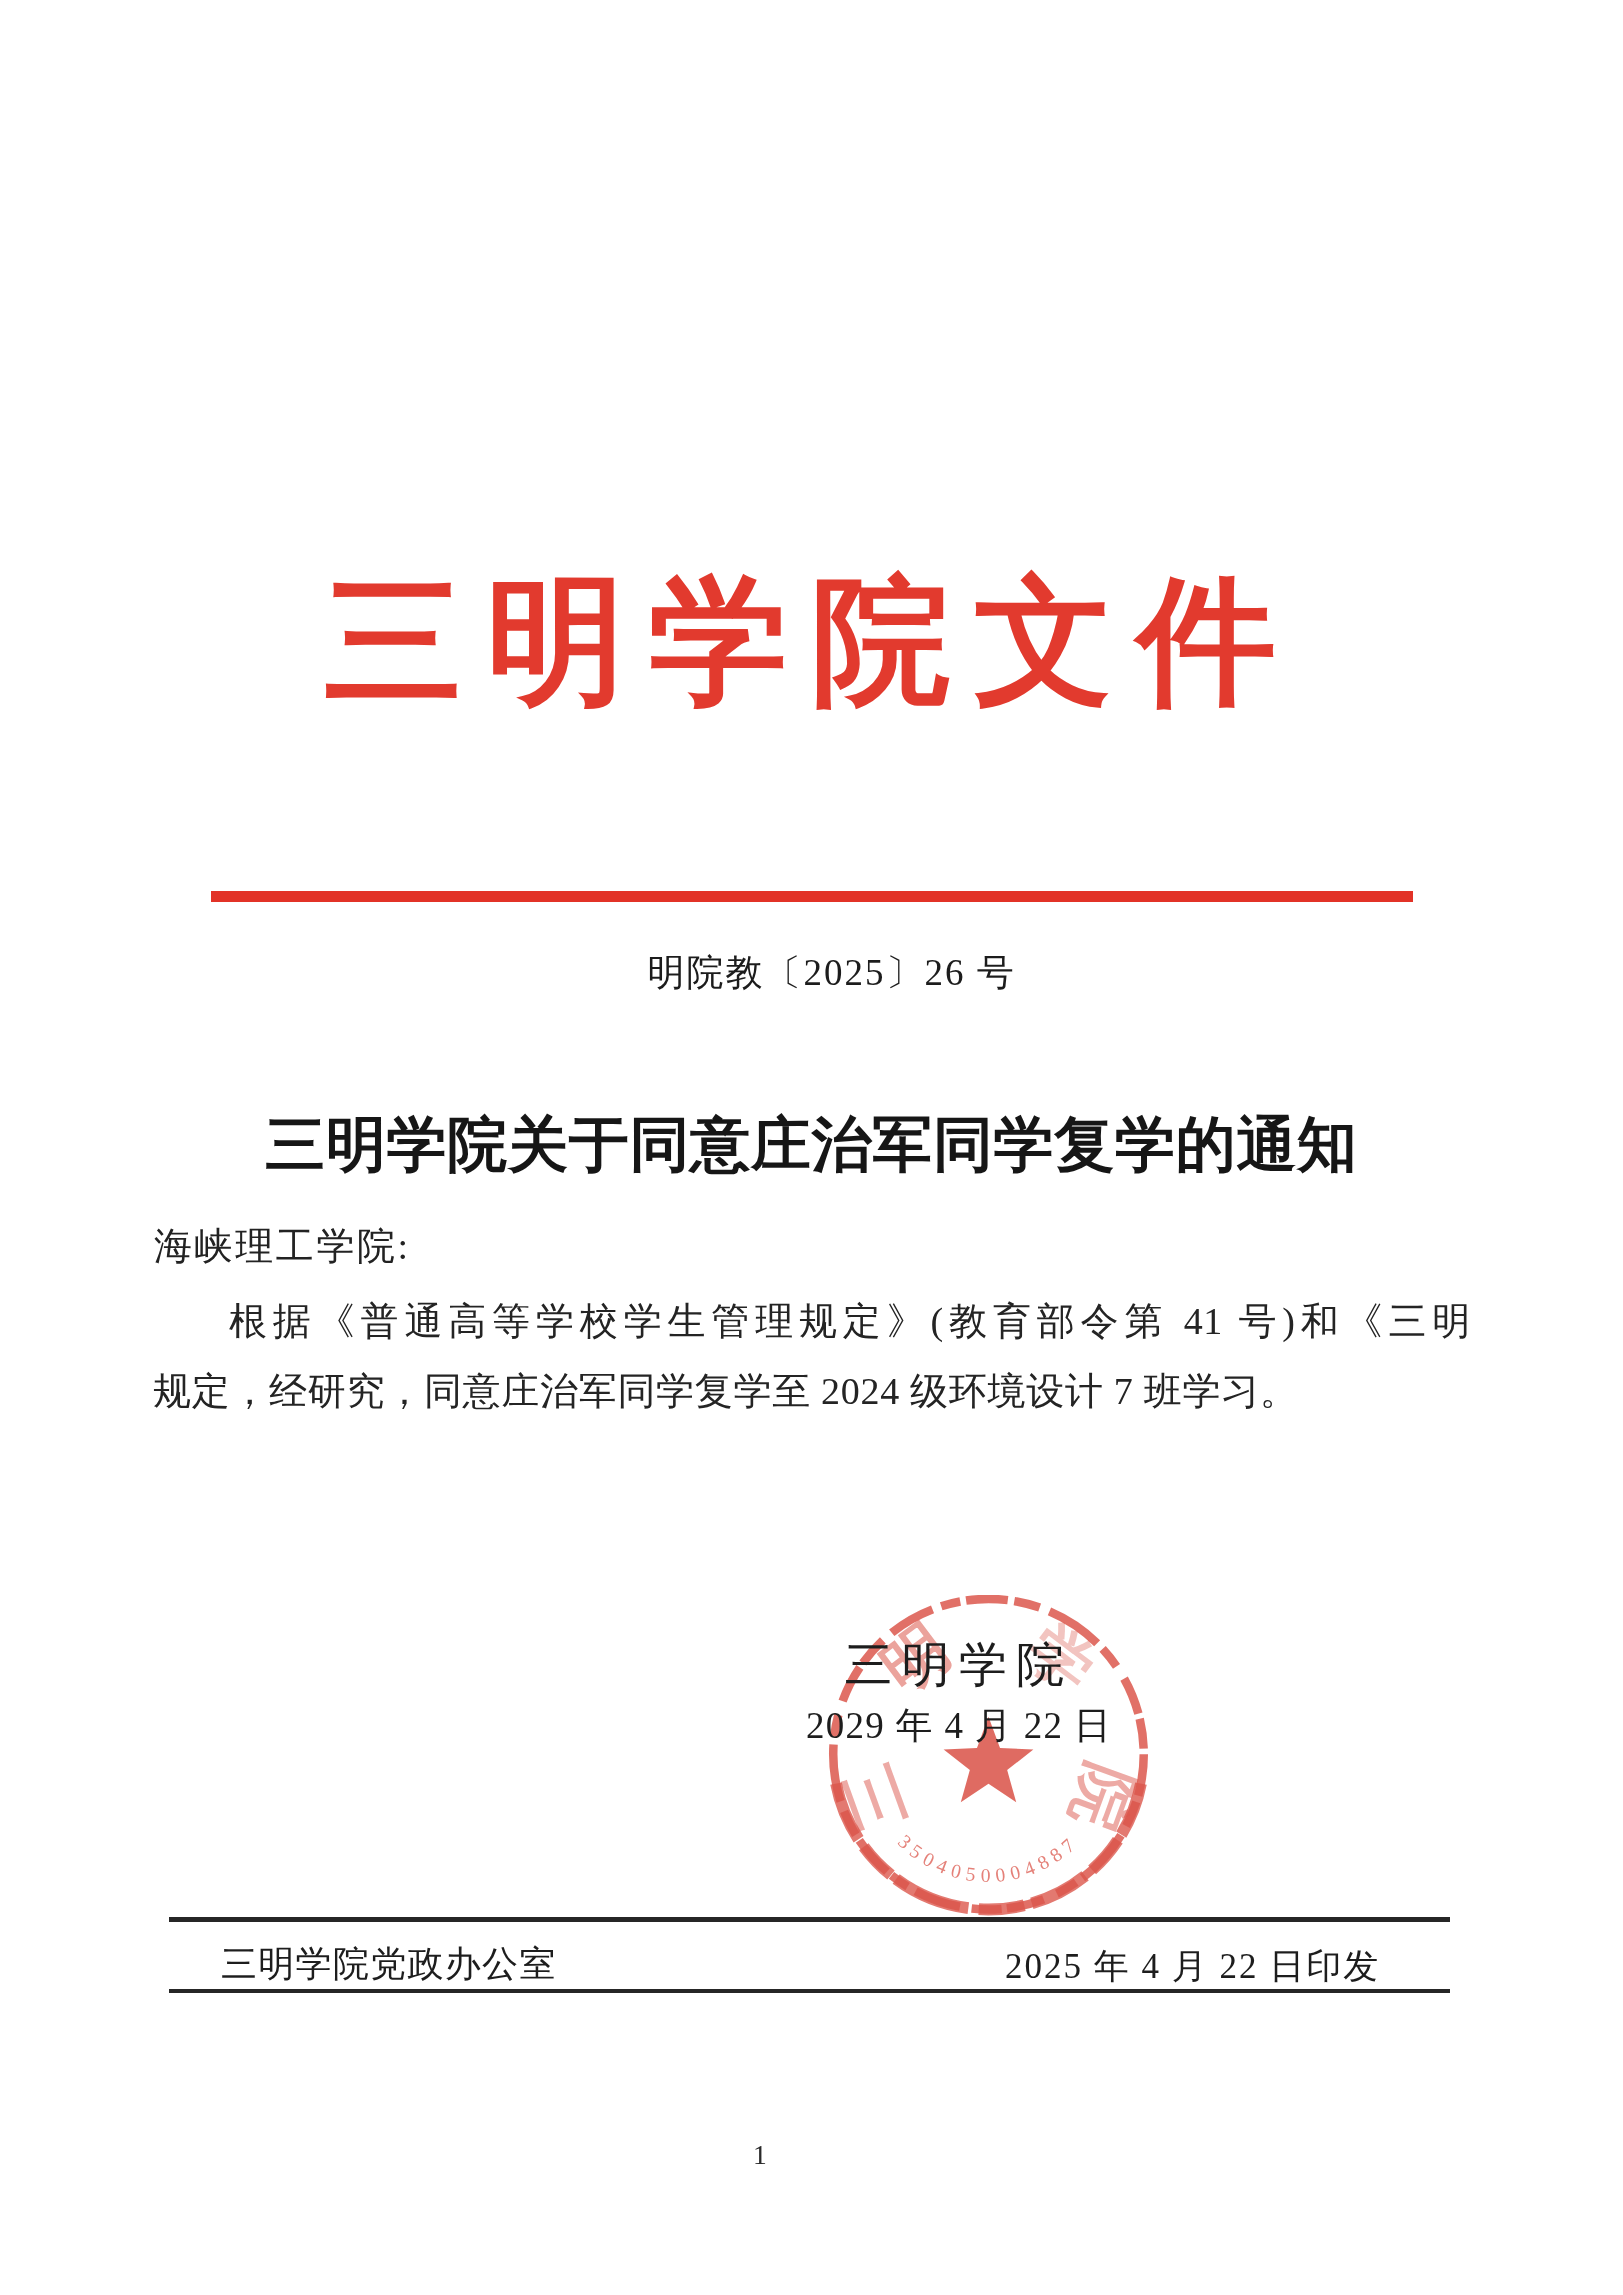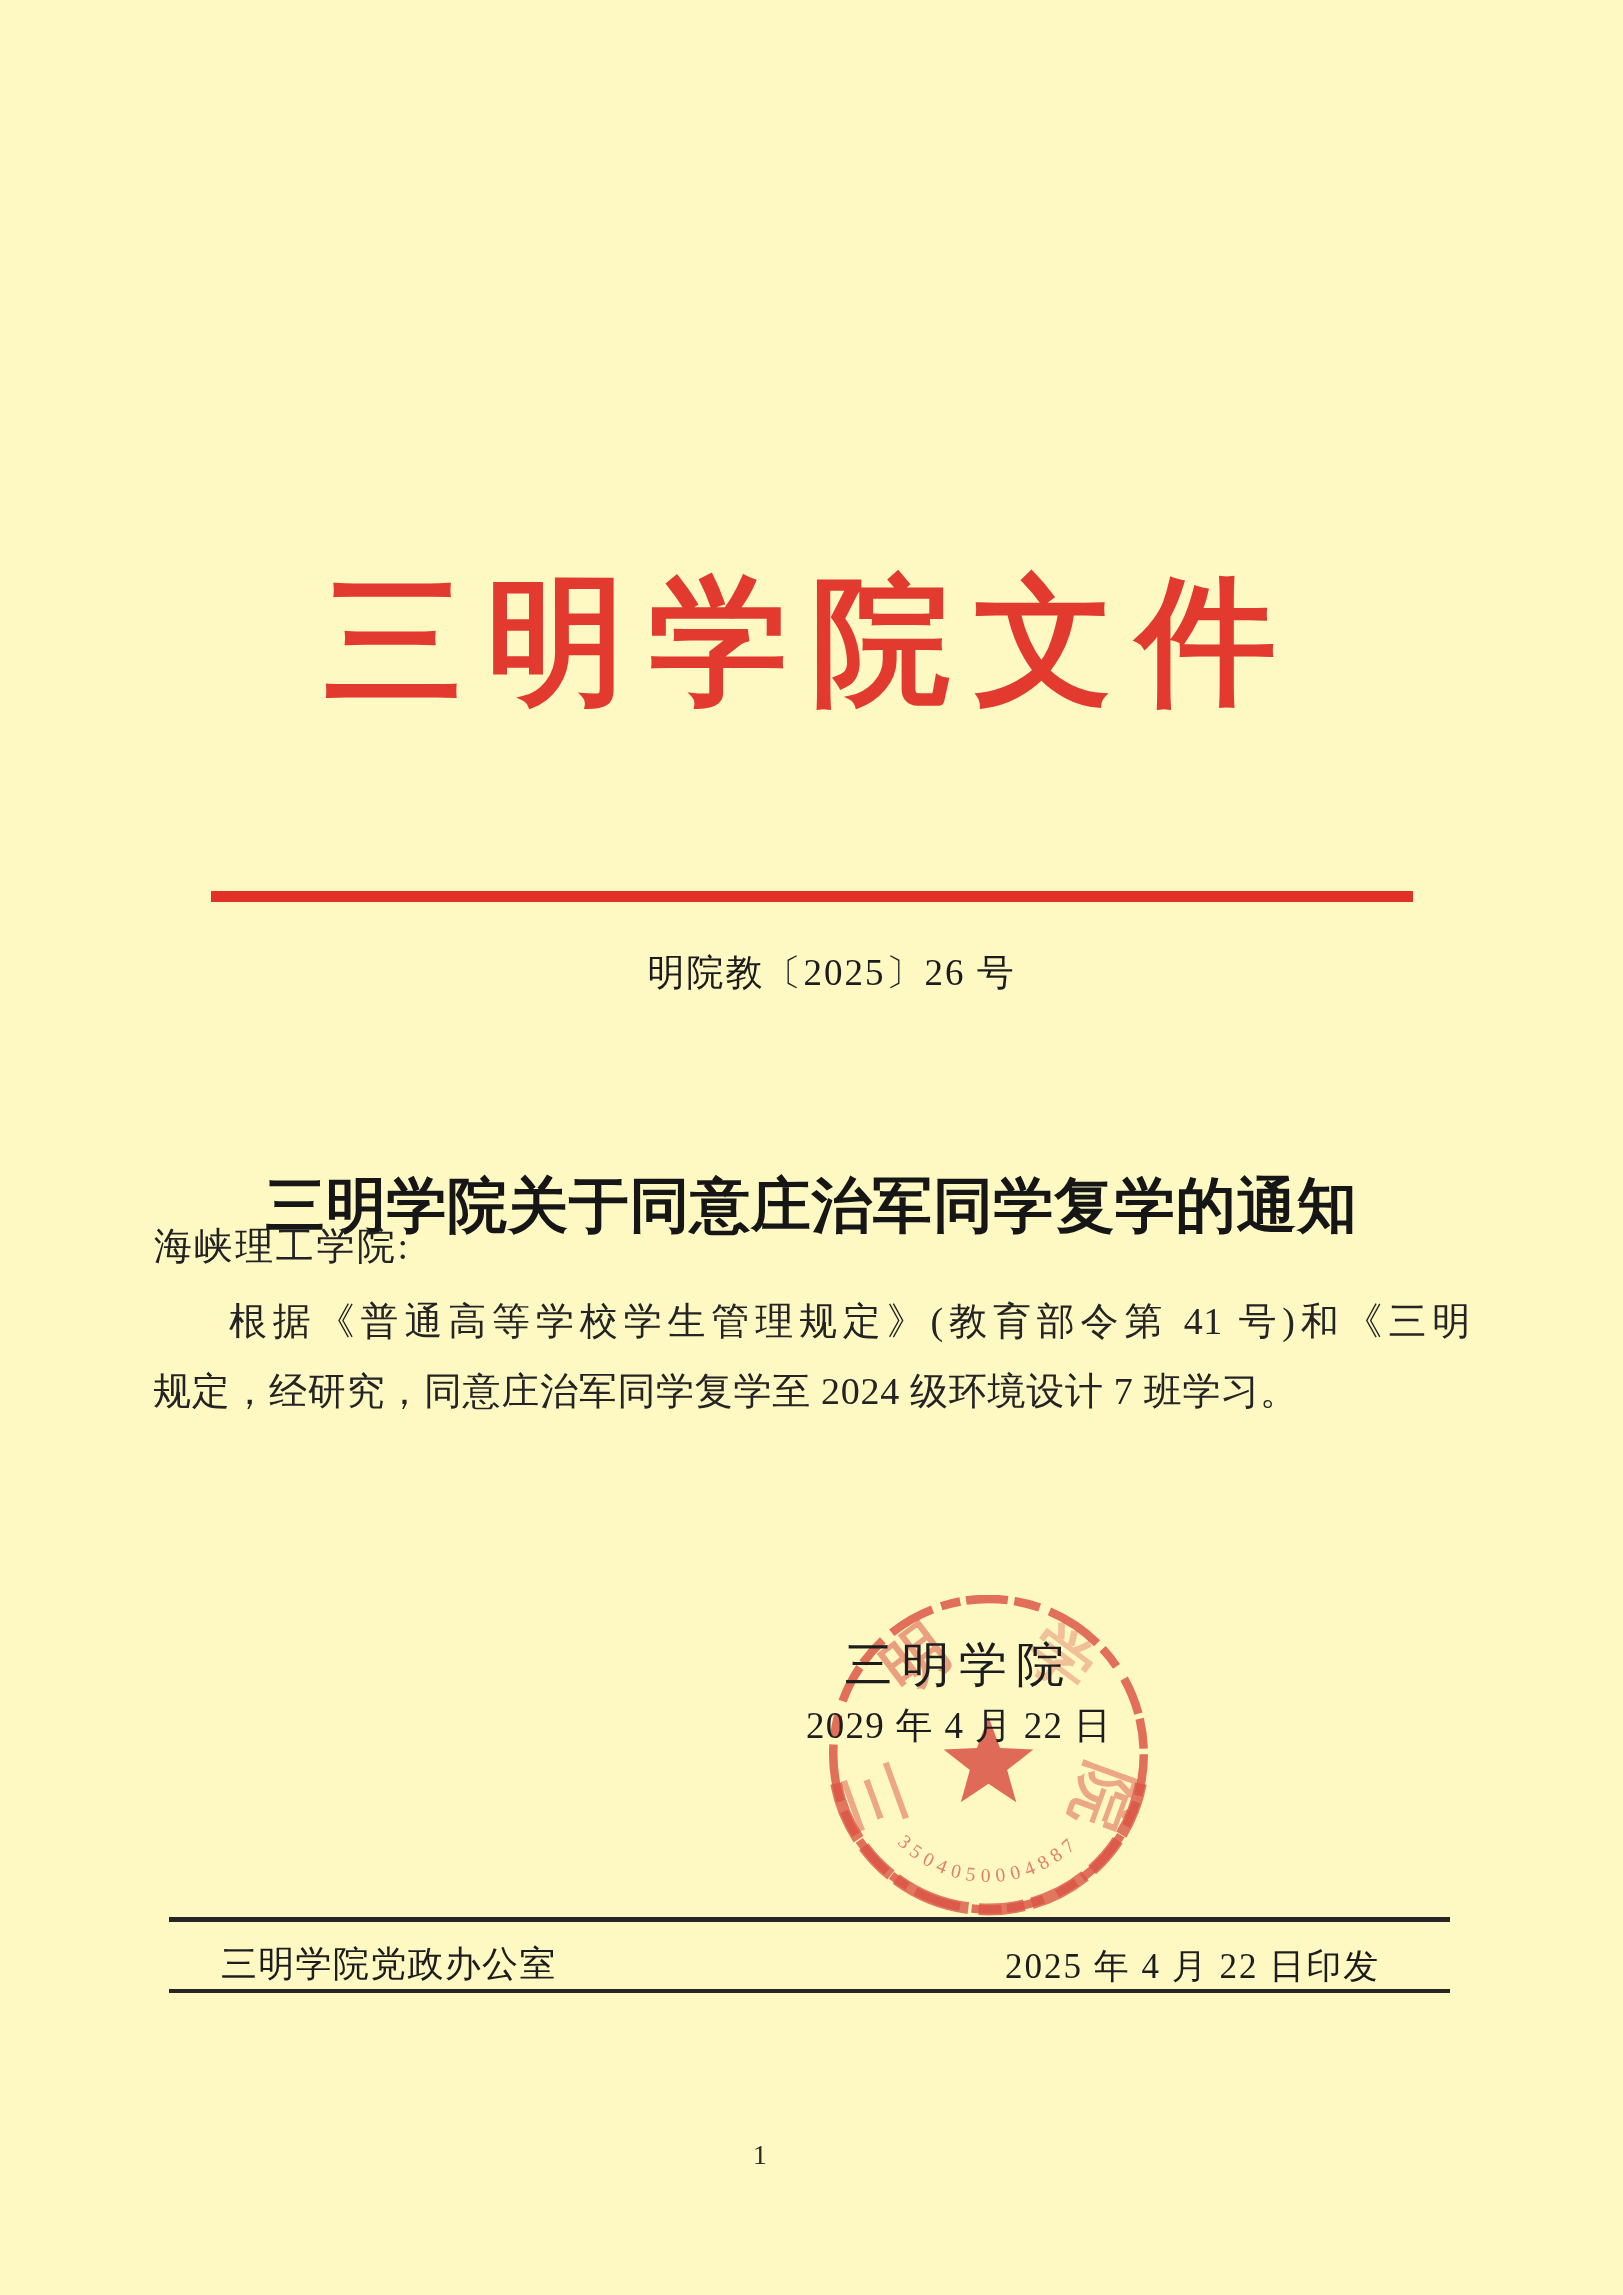--- a/index.html
+++ b/index.html
@@ -1,21 +1,21 @@
 <!DOCTYPE html>
 <html style="font-size:10.5px"><head>
 <meta charset="utf-8">
 <style>
   * { margin: 0; padding: 0; box-sizing: border-box; }
   html, body { background: #888; }
   .page {
     position: relative;
     width: 1623px;
     height: 2295px;
-    background: #fef9c3;
+    background: #ffffff;
     overflow: hidden;
     font-family: "Liberation Serif", "DejaVu Serif", serif;
     color: #1f1f1f;
   }
   .banner-title {
     position: absolute;
     top: 558px;
     left: 0;
     width: 100%;
     text-align: center;
@@ -40,21 +40,21 @@
     left: 0;
     width: 100%;
     text-align: center;
     font-size: 37px;
     letter-spacing: 2px;
     color: #1c1c1c;
     padding-left: 40px;
   }
   .doc-title {
     position: absolute;
-    top: 1166px;
+    top: 1105px;
     left: 0;
     width: 100%;
     text-align: center;
     font-size: 60px;
     font-weight: bold;
     letter-spacing: 0.7px;
     color: #161616;
     white-space: nowrap;
   }
   .addressee {

